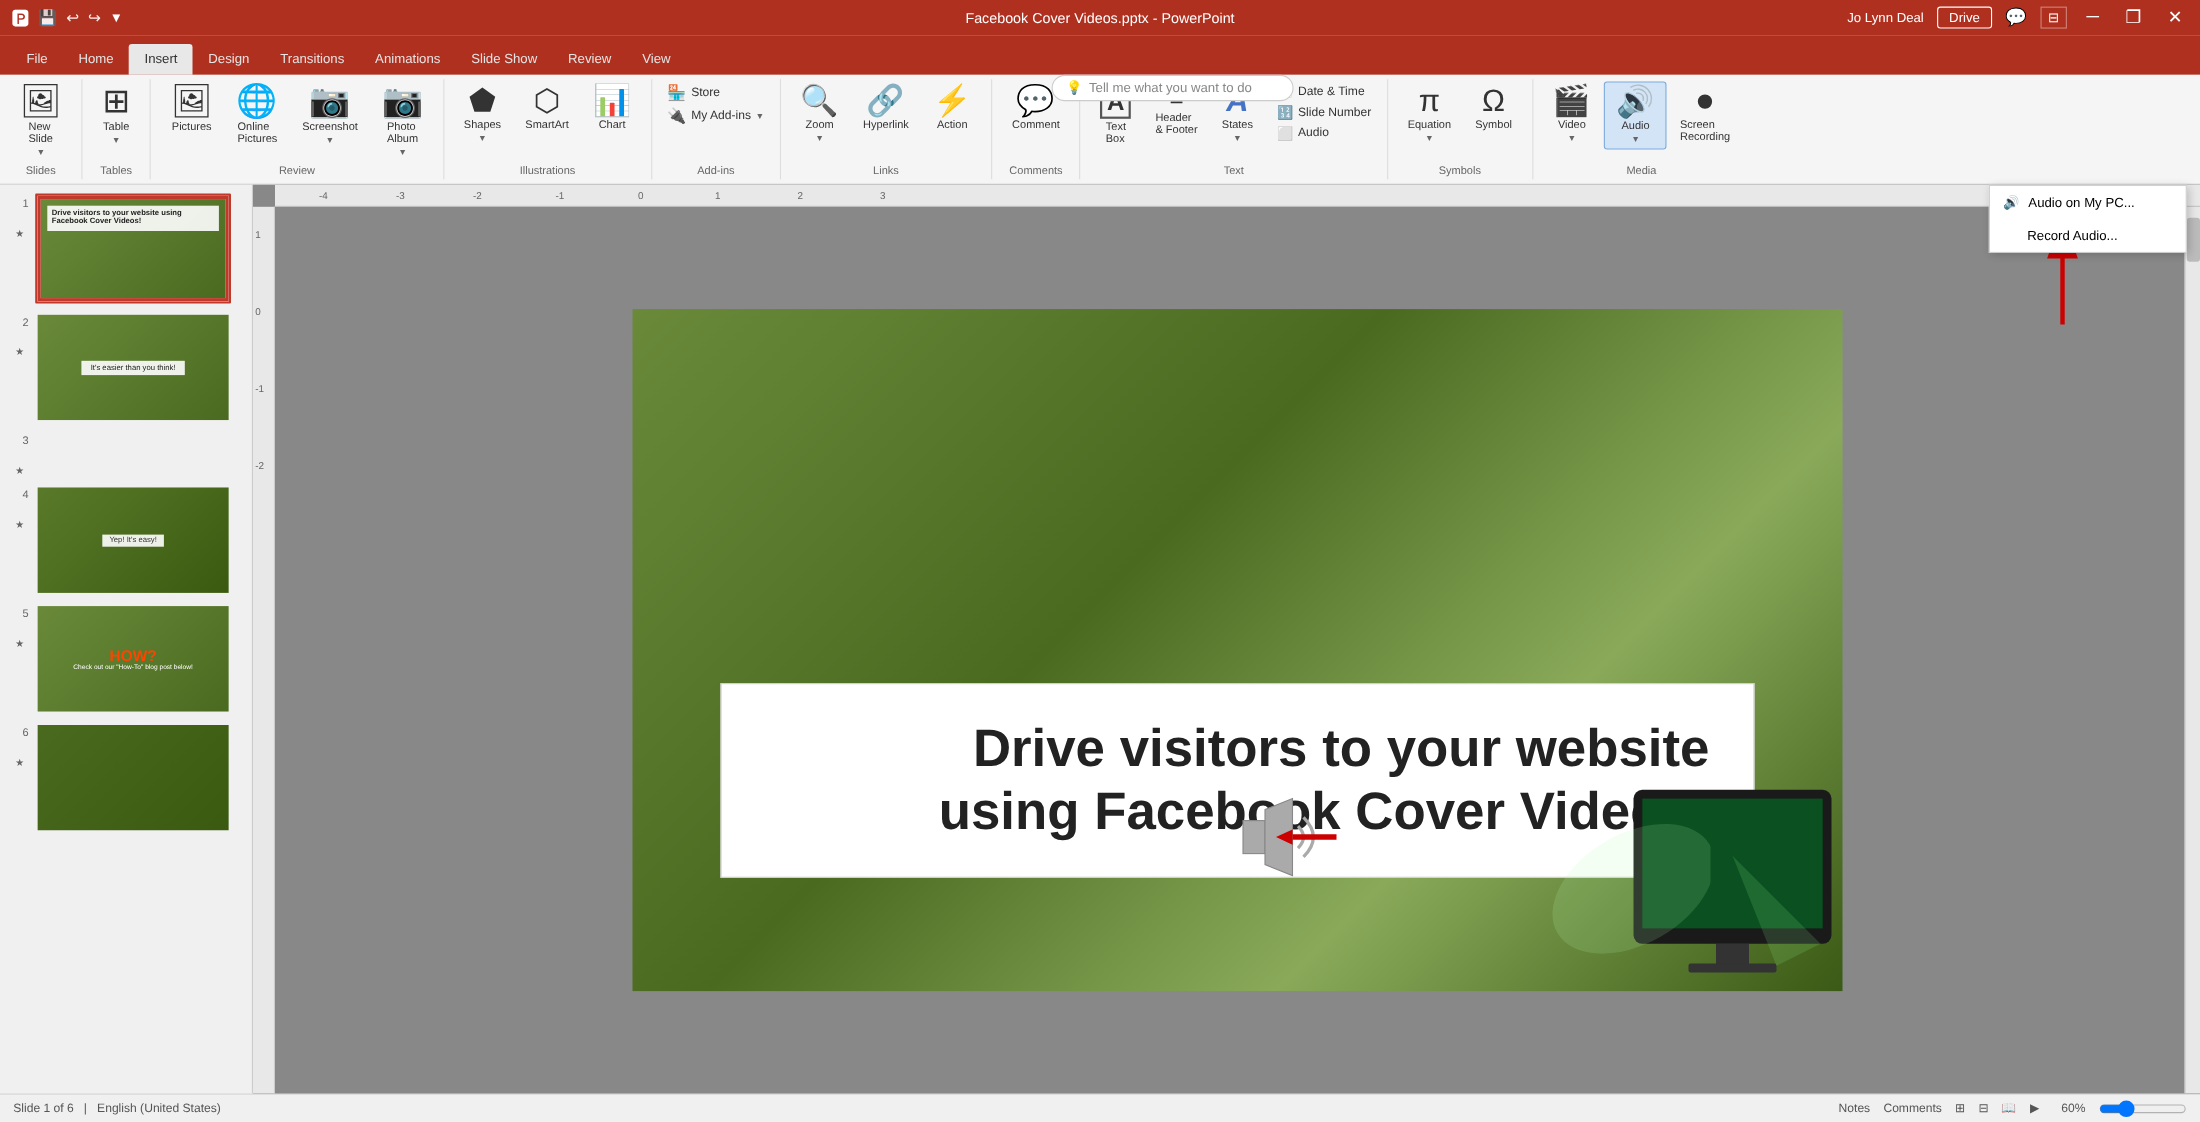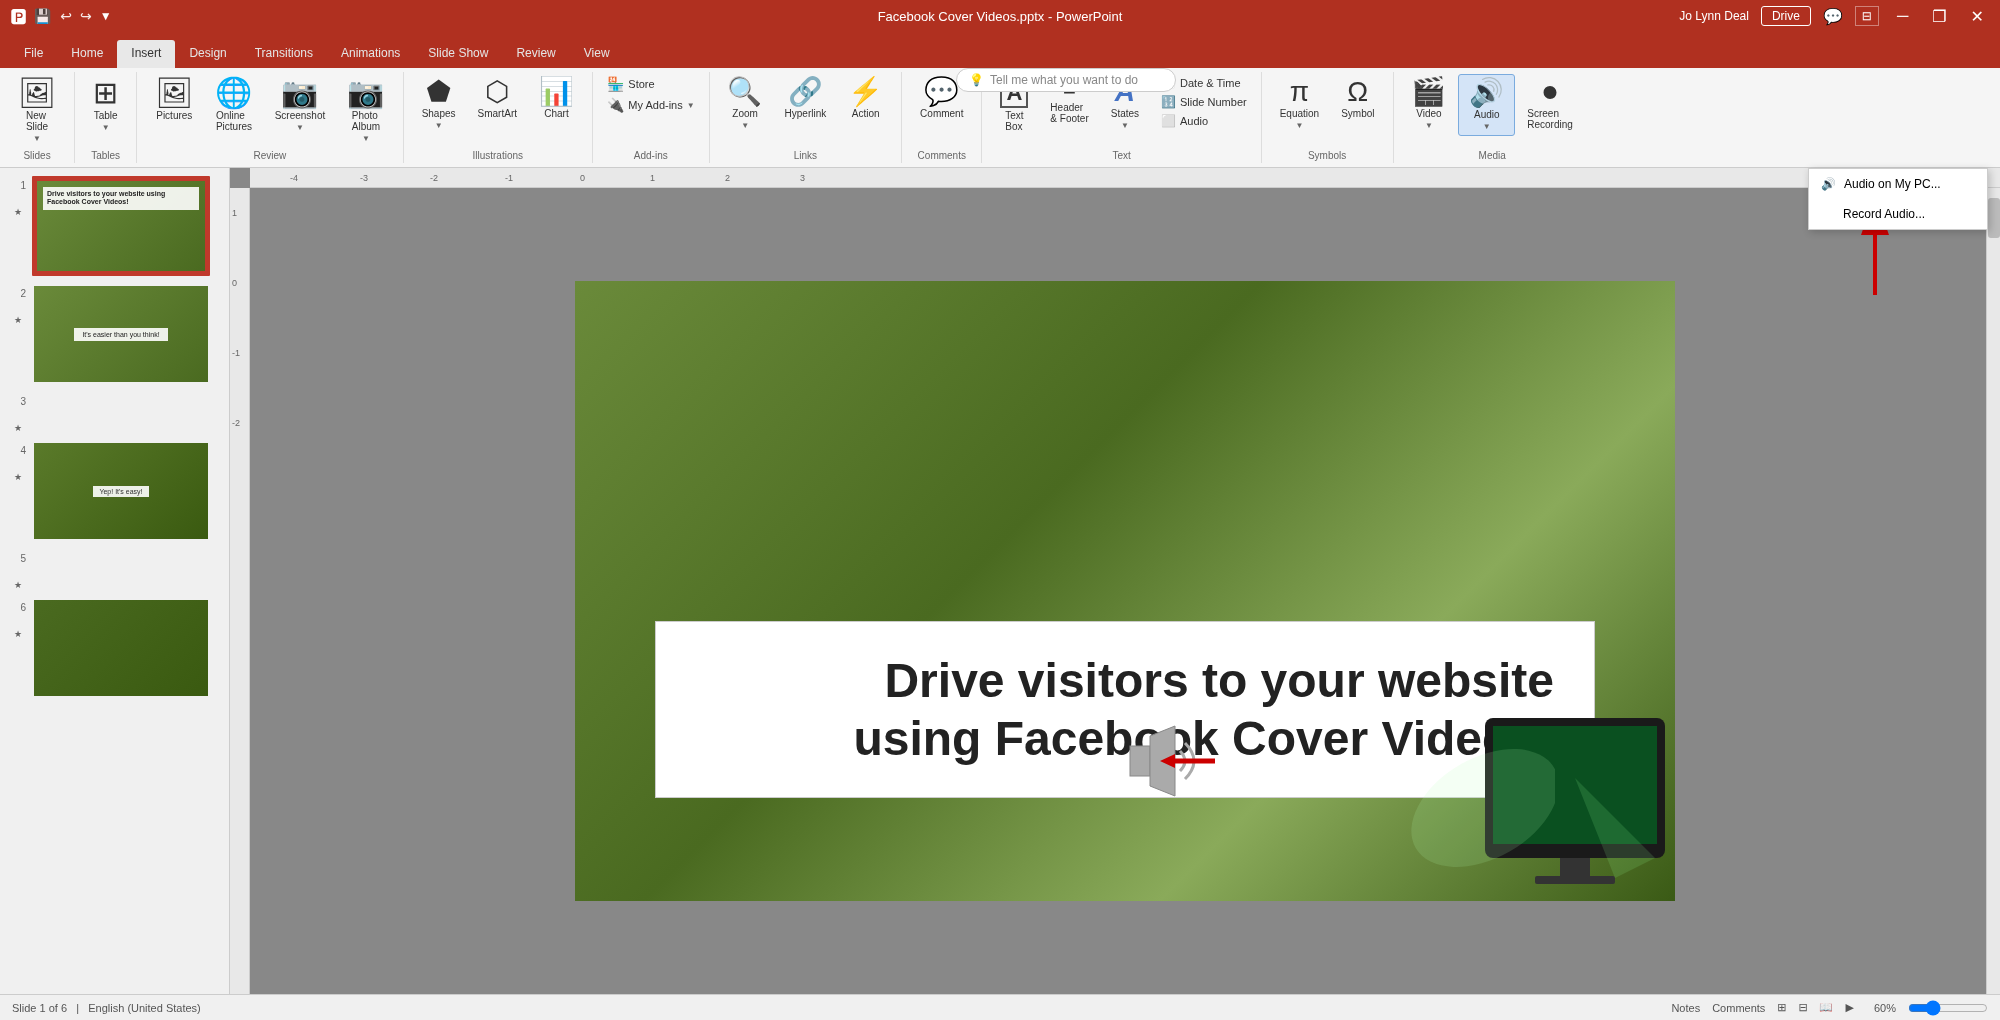--- a/index.html
+++ b/index.html
@@ -585,20 +585,26 @@
           <span style="background:rgba(255,255,255,0.9);color:#333;padding:2px 6px;font-size:7px;">Yep! It's easy!</span>
         </div>
       </div>
     </div>
 
     <div class="slide-thumb">
       <div style="display:flex;flex-direction:column;align-items:center;width:20px;">
         <span class="slide-num">5</span>
         <span class="slide-star">★</span>
       </div>
+      <div class="slide-img">
+        <div class="slide-img-bg" style="background:linear-gradient(135deg,#6a8a3a,#4a6a20);color:white; flex-direction:column;">
+          <span style="font-size:14px;font-weight:bold;color:#ff4400;">HOW?</span>
+          <span style="font-size:6px;color:white;">Check out our "How-To" blog post below!</span>
+        </div>
+      </div>
     </div>
 
     <div class="slide-thumb">
       <div style="display:flex;flex-direction:column;align-items:center;width:20px;">
         <span class="slide-num">6</span>
         <span class="slide-star">★</span>
       </div>
       <div class="slide-img">
         <div class="slide-img-bg" style="background:linear-gradient(135deg,#4a6a20,#3a5a10);color:white;">
         </div>

